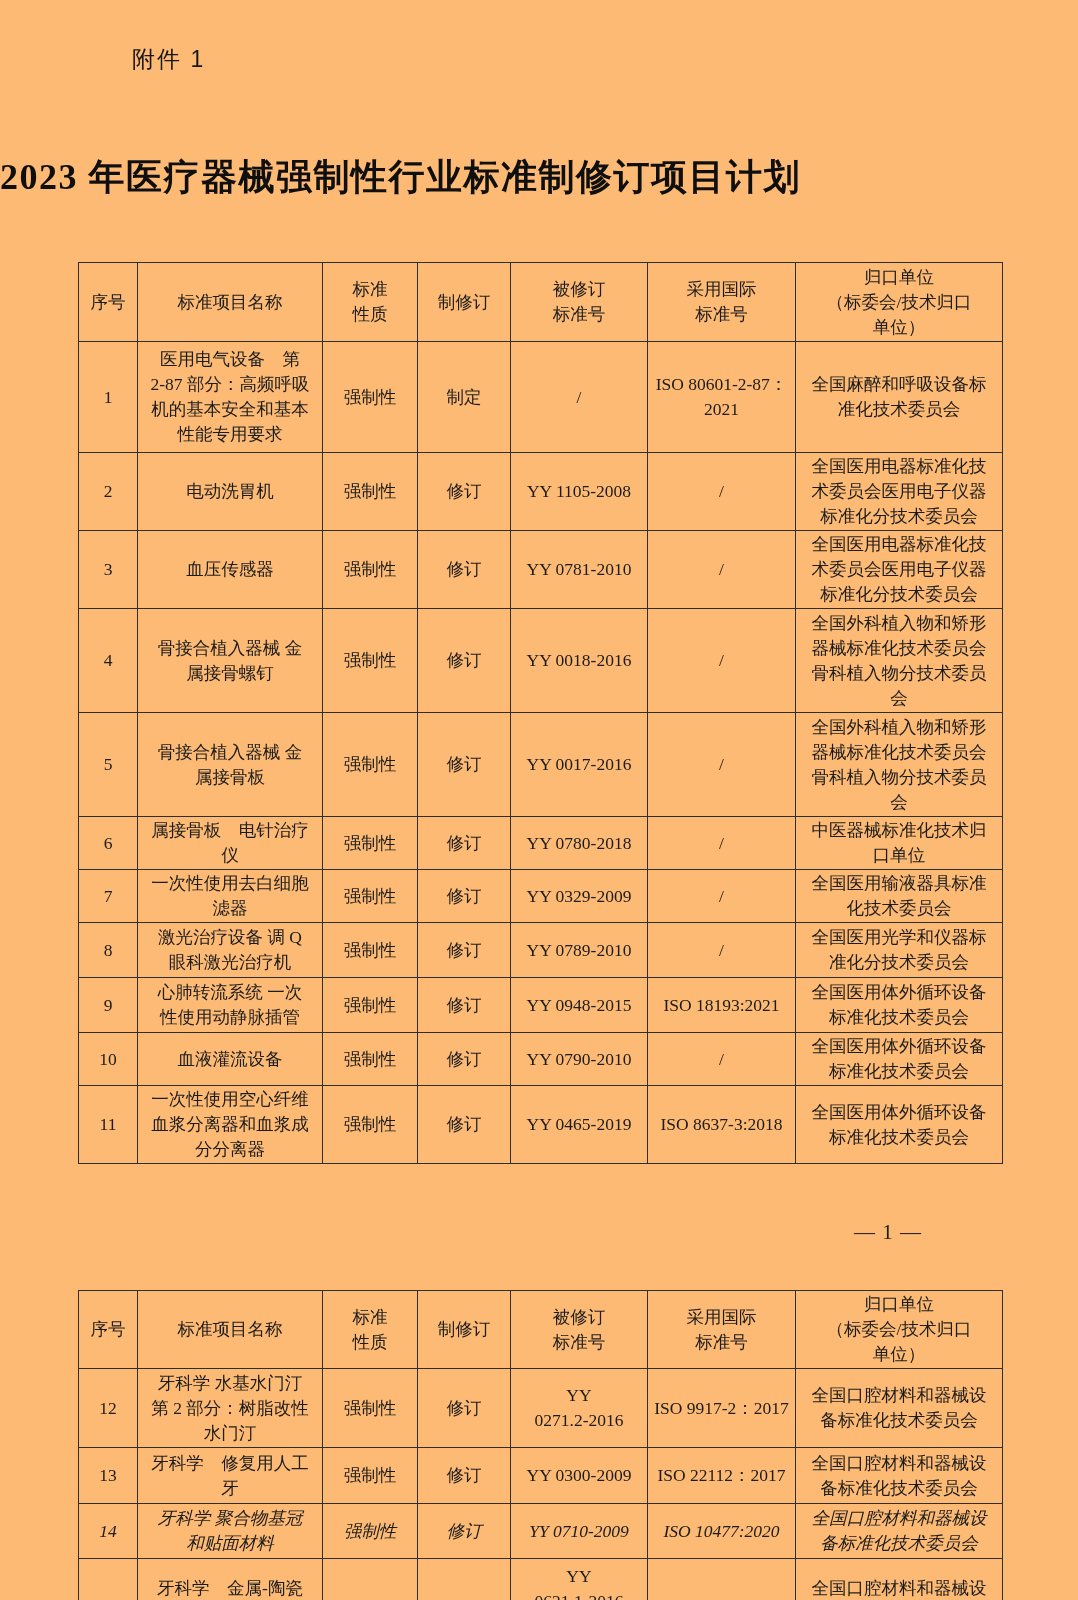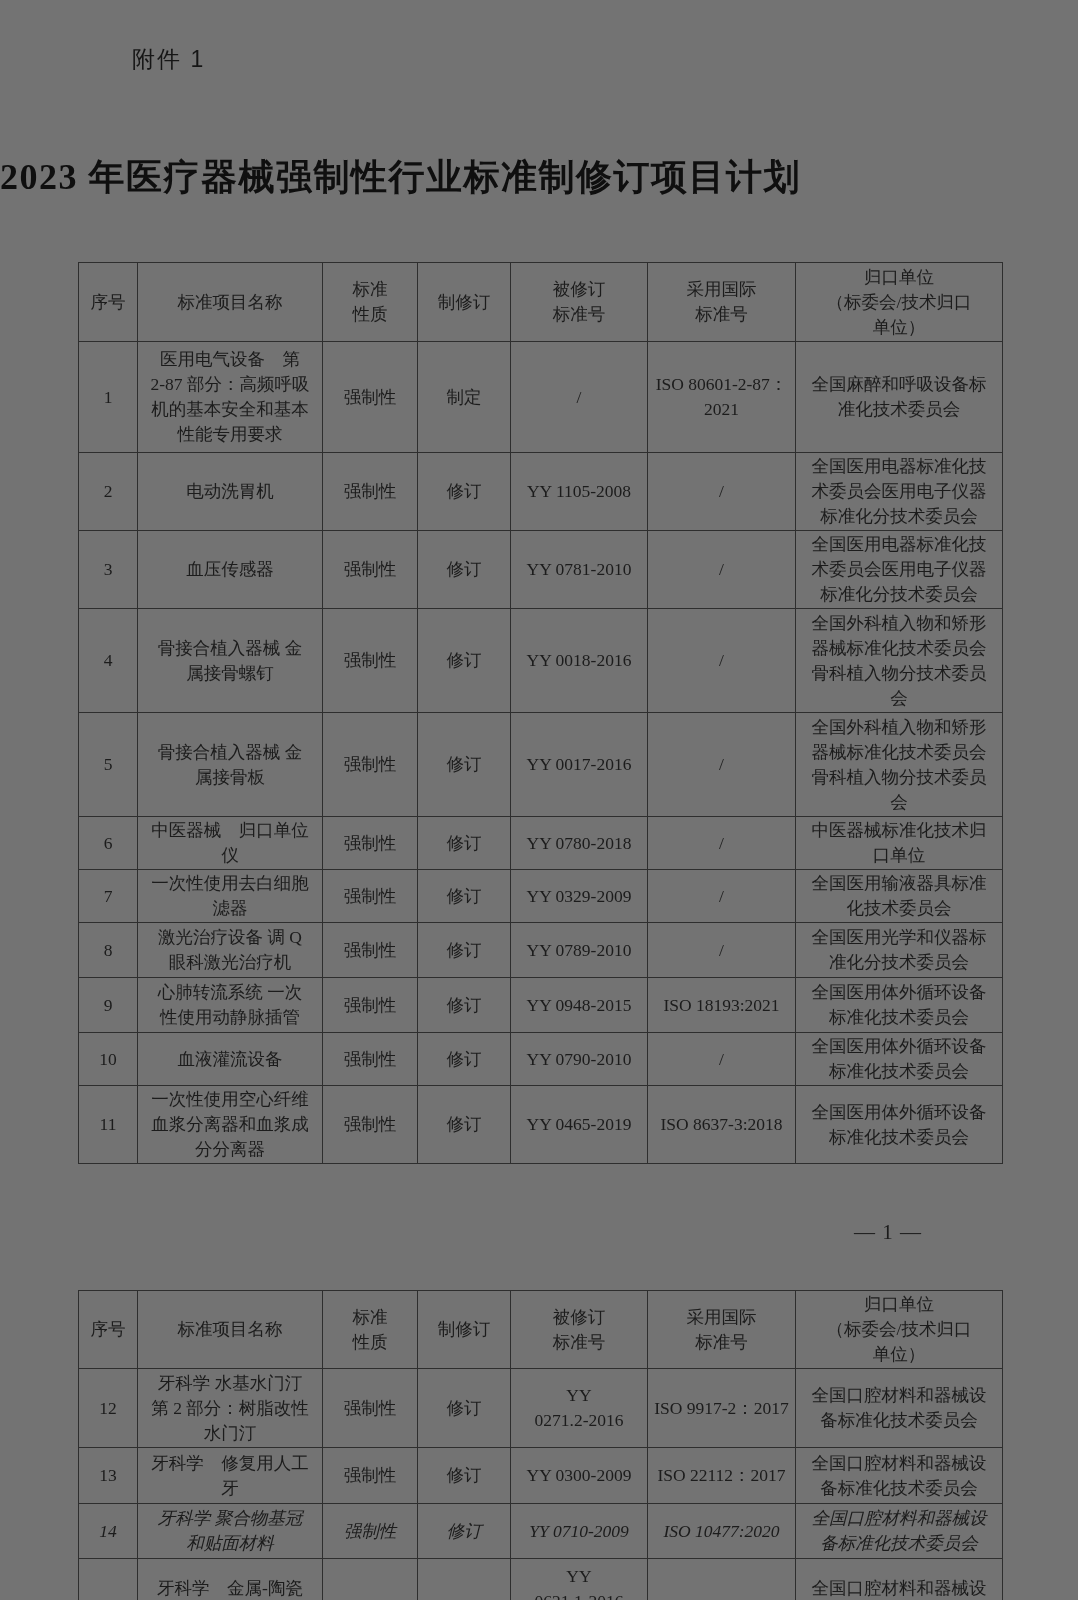--- a/index.html
+++ b/index.html
@@ -1,21 +1,21 @@
 <!DOCTYPE html>
 <html><head>
 <meta charset="utf-8">
 <style>
   * { margin: 0; padding: 0; box-sizing: border-box; }
   html, body { background: #ffffff; }
   .page {
     position: relative;
     width: 1078px;
     height: 1600px;
-    background: #737373;
+    background: #fdba74;
     overflow: hidden;
     font-family: "Liberation Serif", "DejaVu Serif", serif;
     color: #1e1e1e;
   }
   .attachment {
     position: absolute;
     left: 132px;
     top: 44px;
     font-size: 23px;
     letter-spacing: 2px;
@@ -153,21 +153,21 @@
           <td>修订</td>
           <td>YY 0017-2016</td>
           <td>/</td>
           <td>全国外科植入物和矫形
 器械标准化技术委员会
 骨科植入物分技术委员
 会</td>
         </tr>
         <tr style="height: 50px;">
           <td>6</td>
-          <td>中医器械　归口单位
+          <td>属接骨板　电针治疗
 仪</td>
           <td>强制性</td>
           <td>修订</td>
           <td>YY 0780-2018</td>
           <td>/</td>
           <td>中医器械标准化技术归
 口单位</td>
         </tr>
         <tr style="height: 50px;">
           <td>7</td>

